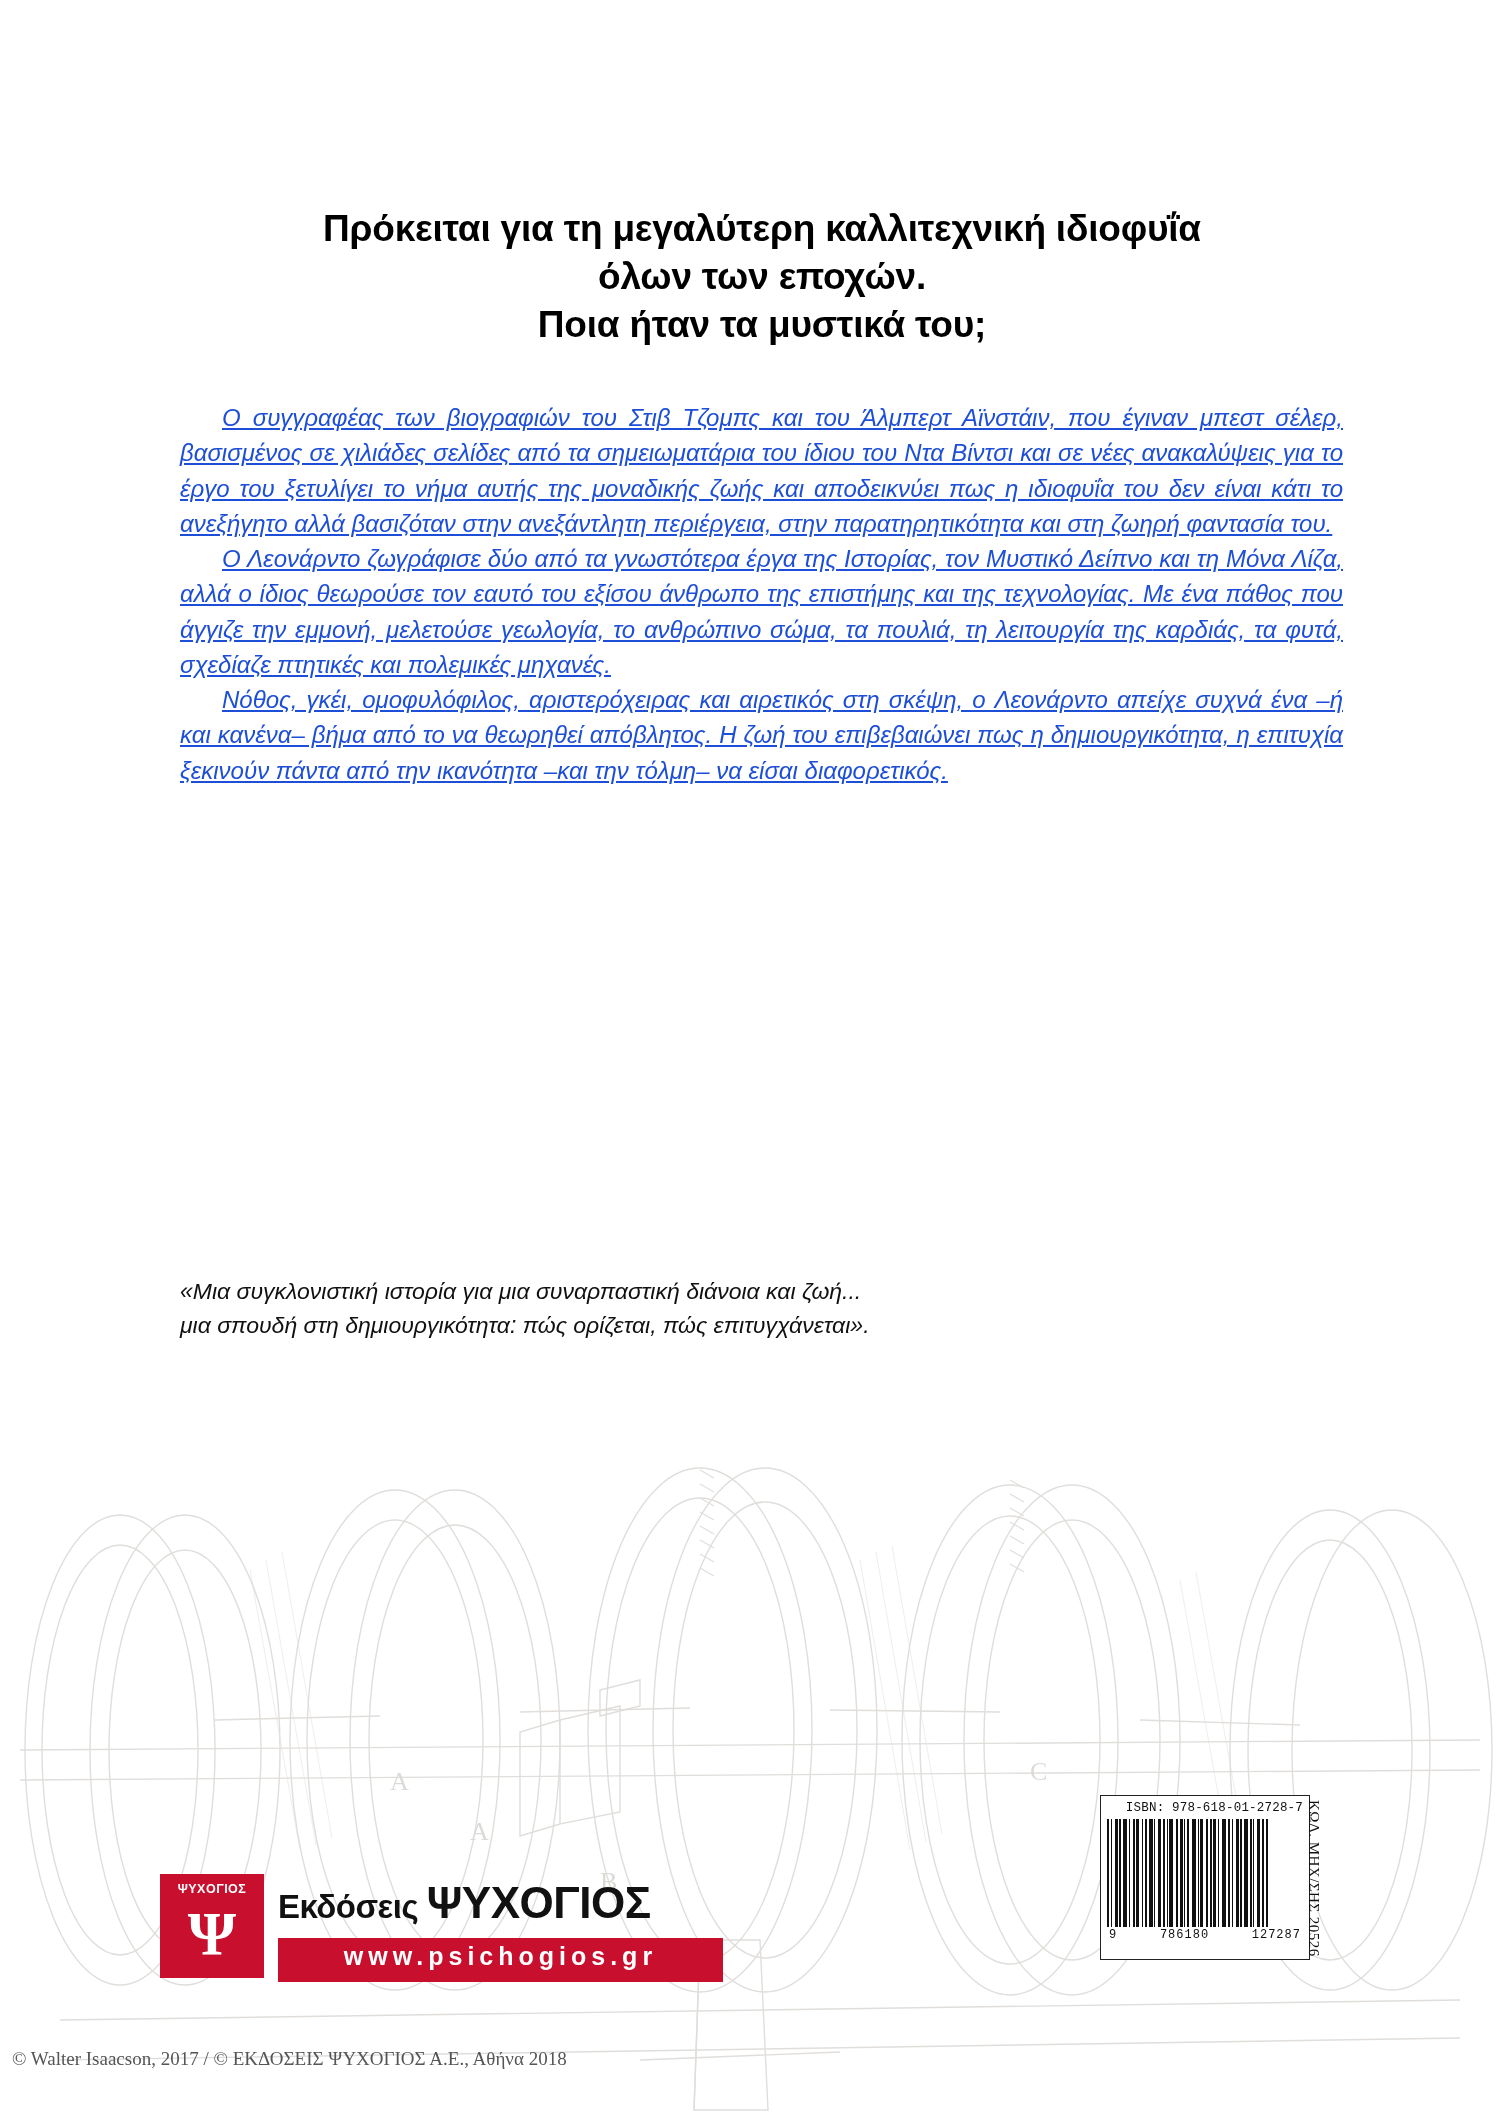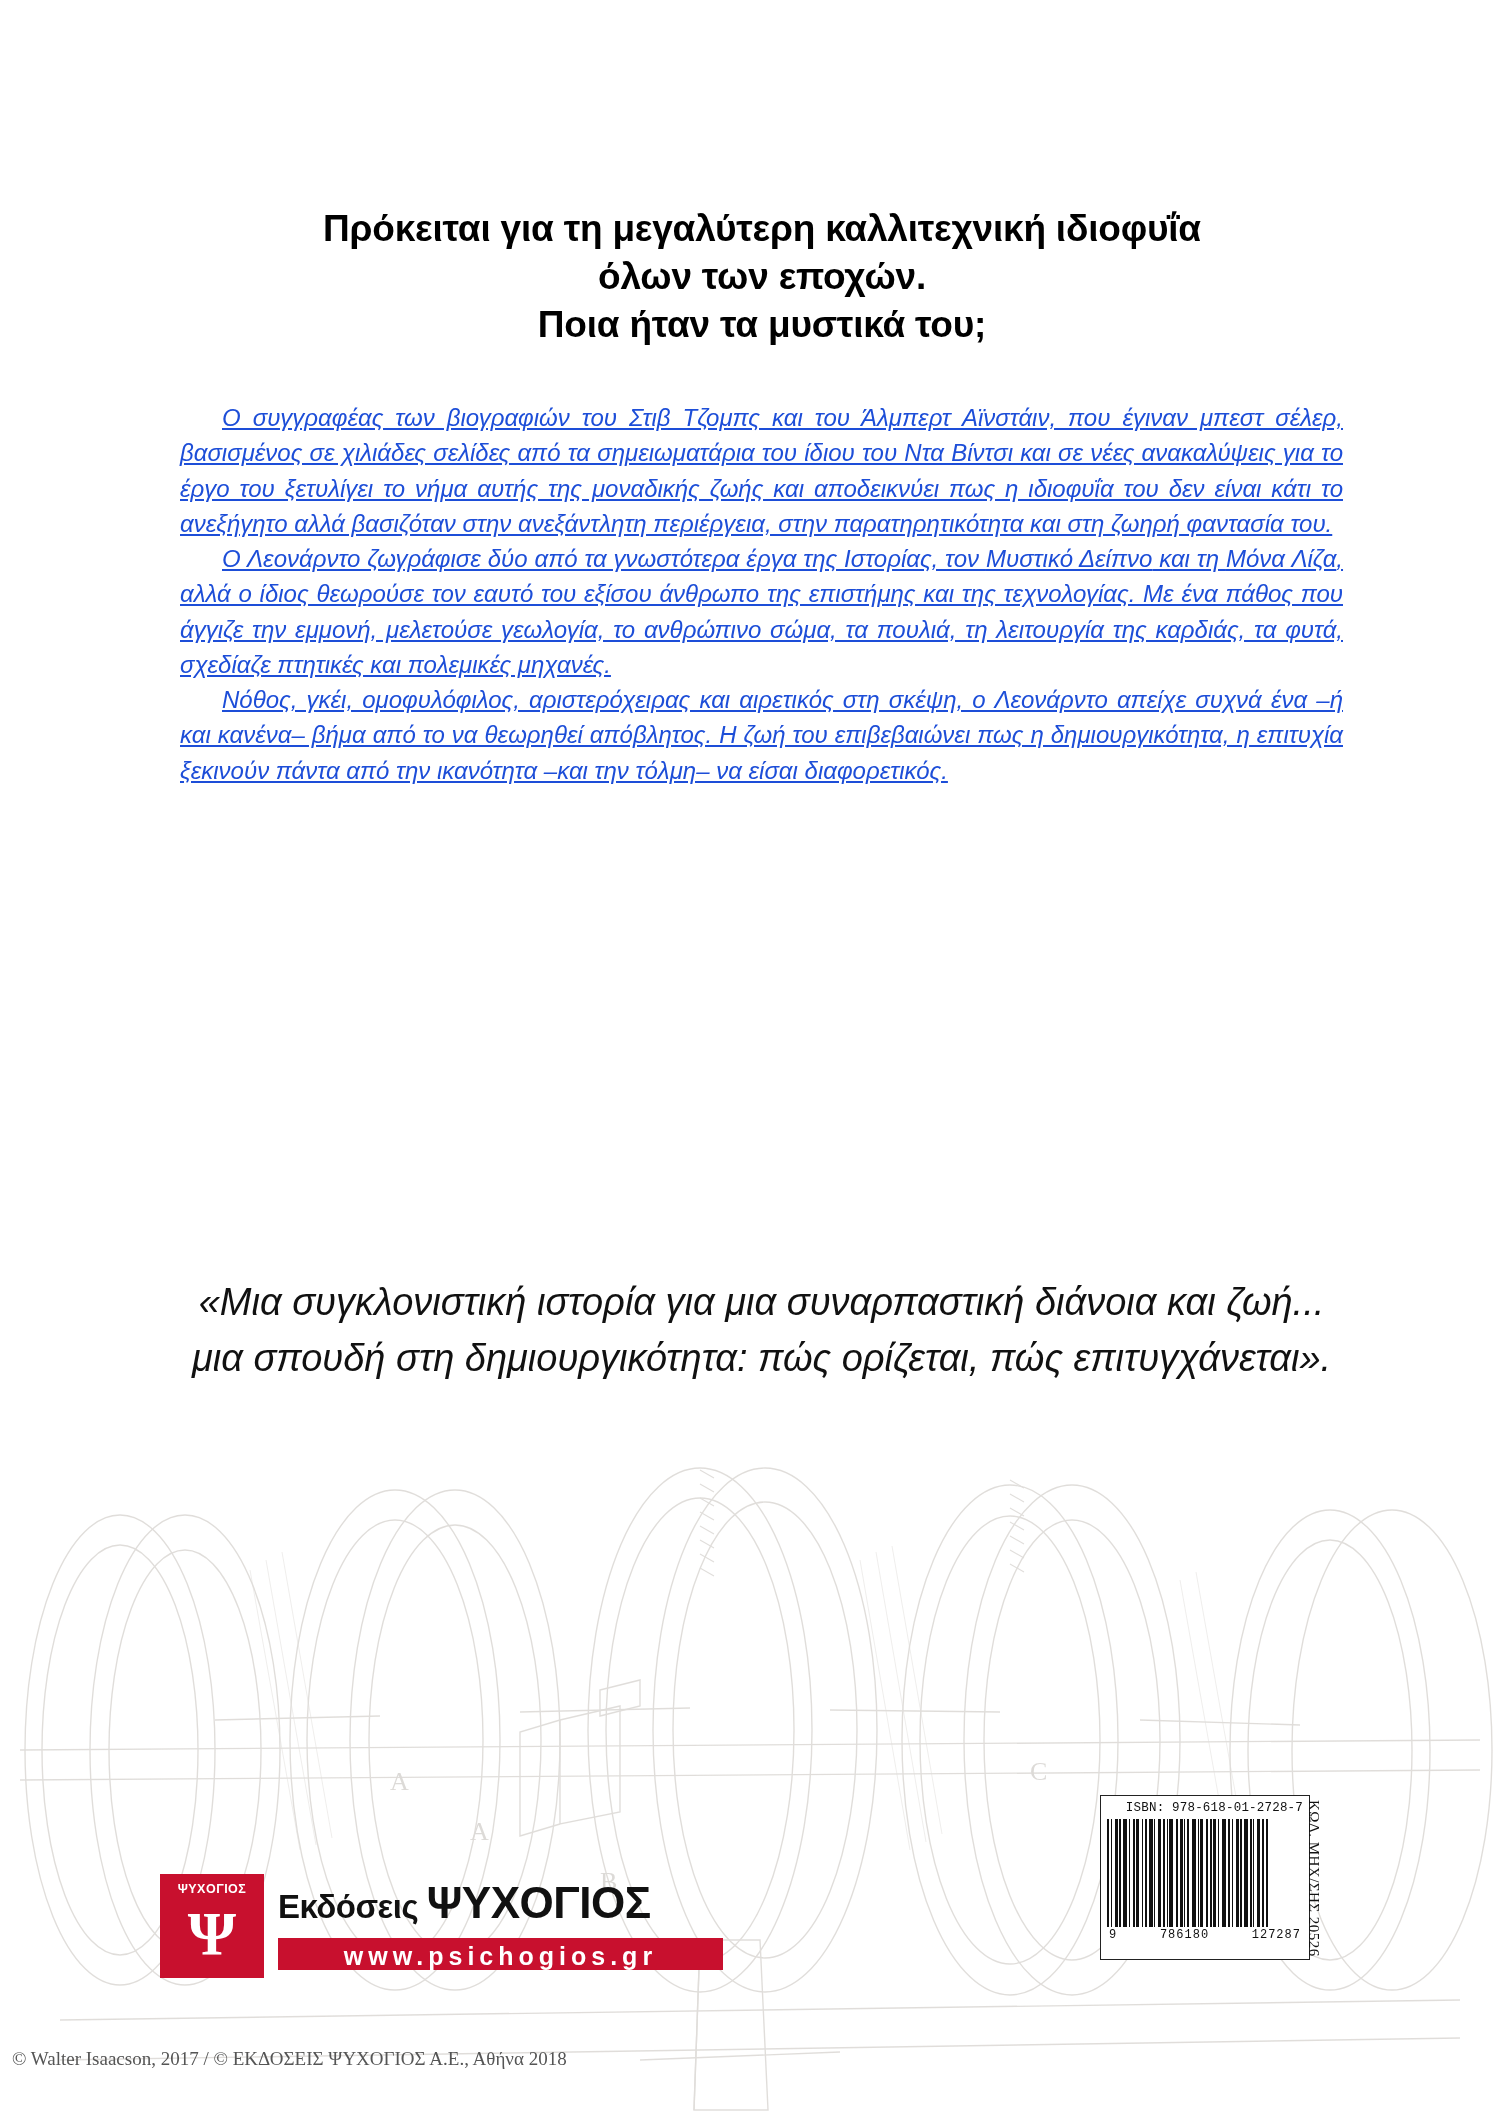--- a/index.html
+++ b/index.html
@@ -68,24 +68,24 @@
     text-justify: inter-word;
   }
   .body-copy p:last-child { text-align: justify; }
 
   .quote {
     position: absolute;
     left: 168px;
     top: 1275px;
     width: 1163px;
     font-style: italic;
-    font-size: 38px;
+    font-size: 23px;
     line-height: 1.47;
     color: #111;
-    text-align: center;
+    text-align: left;
   }
 
   
   .logo-block {
     position: absolute;
     left: 148px;
     top: 1872px;
     width: 590px;
     height: 118px;
   }
@@ -128,21 +128,21 @@
     color: #111;
     letter-spacing: -0.5px;
     white-space: nowrap;
   }
   .logo-text .small { font-size: 33px; }
   .logo-url {
     position: absolute;
     left: 118px;
     top: 66px;
     width: 445px;
-    height: 32px;
+    height: 44px;
     background: #c8102e;
     color: #ffffff;
     font-size: 25px;
     font-weight: bold;
     letter-spacing: 5px;
     text-align: center;
     line-height: 36px;
   }
 
   

